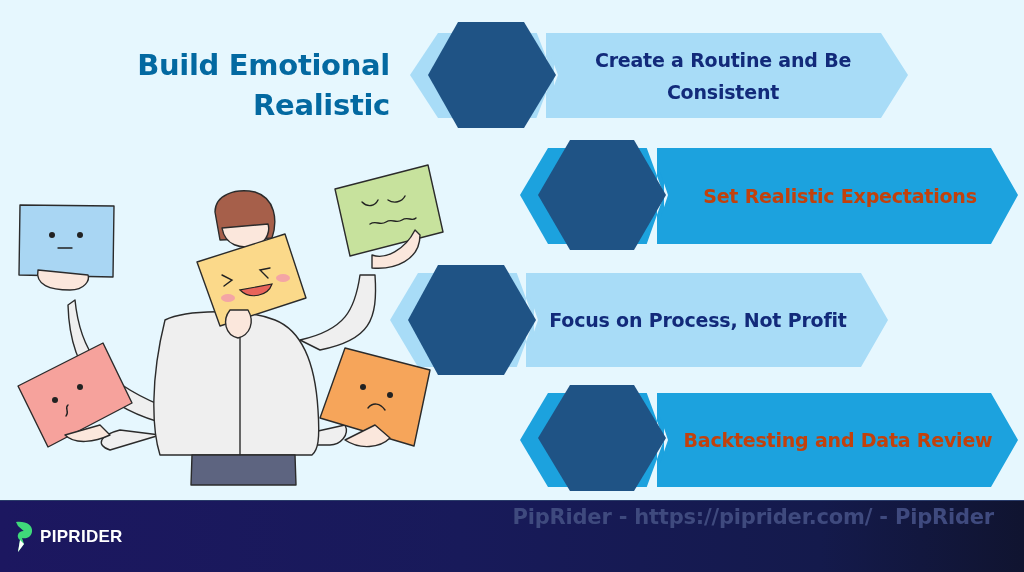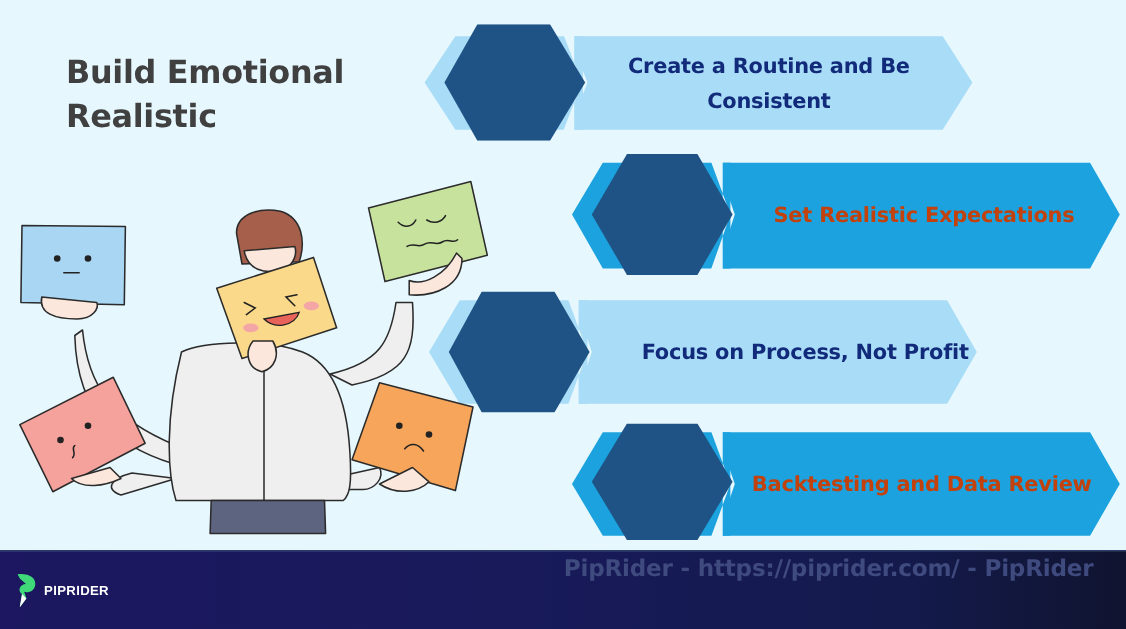--- a/index.html
+++ b/index.html
@@ -4,59 +4,59 @@
 <style>
   html, body { margin: 0; padding: 0; }
   body {
     width: 1024px; height: 572px; overflow: hidden; position: relative;
     background: #e6f7fe;
     font-family: "DejaVu Sans", "Liberation Sans", sans-serif;
   }
   .canvas { position: absolute; left: 0; top: 0; width: 1024px; height: 500px; background: #e6f7fe; }
   .title {
     position: absolute; left: 60px; top: 45px; width: 330px;
-    text-align: left; color: #404040; font-weight: bold;
+    text-align: right; color: #0369a1; font-weight: bold;
     font-size: 29px; line-height: 40px; letter-spacing: -0.3px;
   }
   .step { position: absolute; }
   .step svg.shape { position: absolute; left: 0; top: 0; }
   .step .label {
     position: absolute; display: flex; align-items: center; justify-content: center;
     text-align: center; font-weight: bold; font-size: 19px; line-height: 32px;
     letter-spacing: -0.2px;
   }
   .step.light .label { color: #122a7a; }
   .step.dark .label { color: #c2410c; }
   .illustration { position: absolute; left: 0; top: 150px; width: 450px; height: 350px; }
   .footer {
     position: absolute; left: 0; top: 500px; width: 1024px; height: 72px;
     background: linear-gradient(90deg, #1c1760 0%, #181a5a 45%, #141a4c 80%, #101430 100%);
     border-top: 1px solid #2a3c6a;
   }
   .logo { position: absolute; left: 14px; top: 18px; height: 36px; display: flex; align-items: center; }
   .logo-text {
-    color: #ffffff; font-weight: bold; font-size: 12px; margin-left: 6px;
+    color: #ffffff; font-weight: bold; font-size: 17px; margin-left: 6px;
     font-family: "Liberation Sans", sans-serif; letter-spacing: 0.3px;
   }
   .watermark {
     position: absolute; right: 30px; top: 4px; color: #3f4a7e;
     font-size: 21px; font-weight: bold; letter-spacing: -0.2px;
   }
 </style>
 </head>
 <body>
 
 <div class="canvas">
 
   <div class="title">
     <div>Build Emotional</div>
     <div>Realistic</div>
   </div>
 
-  <div class="step light" style="left:384px; top:22px; width:502px; height:106px;">
+  <div class="step light" style="left:408px; top:22px; width:502px; height:106px;">
     <svg class="shape" width="502" height="106" viewBox="0 0 502 106">
       <polygon points="30,11 146,11 146,96 30,96 2,53" fill="#a8dcf7"></polygon>
       <polygon points="134,11 473,11 500,53 473,96 134,96 150,53" fill="#a8dcf7"></polygon>
       <polygon points="138,9 128,9 145,53 128,97 138,97" fill="#e6f7fe"></polygon>
       <polygon points="50,0 116,0 148,53 116,106 50,106 20,53" fill="#1f5385"></polygon>
     </svg>
     <div class="label" style="left:155px; top:11px; width:320px; height:85px;">Create a Routine and Be Consistent</div>
   </div>
 
   <div class="step dark" style="left:518px; top:140px; width:504px; height:110px;">
@@ -69,21 +69,21 @@
     <div class="label" style="left:152px; top:8px; width:340px; height:96px;">Set Realistic Expectations</div>
   </div>
 
   <div class="step light" style="left:388px; top:265px; width:502px; height:110px;">
     <svg class="shape" width="502" height="110" viewBox="0 0 502 110">
       <polygon points="30,8 146,8 146,102 30,102 2,55" fill="#a8dcf7"></polygon>
       <polygon points="134,8 473,8 500,55 473,102 134,102 150,55" fill="#a8dcf7"></polygon>
       <polygon points="138,6 128,6 146,55 128,104 138,104" fill="#e6f7fe"></polygon>
       <polygon points="50,0 116,0 148,55 116,110 50,110 20,55" fill="#1f5385"></polygon>
     </svg>
-    <div class="label" style="left:160px; top:8px; width:300px; height:94px;margin-left:34px;">Focus on Process, Not Profit</div>
+    <div class="label" style="left:160px; top:8px; width:300px; height:94px;">Focus on Process, Not Profit</div>
   </div>
 
   <div class="step dark" style="left:518px; top:385px; width:504px; height:106px;">
     <svg class="shape" width="504" height="106" viewBox="0 0 504 106">
       <polygon points="30,8 146,8 146,102 30,102 2,55" fill="#1ca2de"></polygon>
       <polygon points="134,8 473,8 500,55 473,102 134,102 150,55" fill="#1ca2de"></polygon>
       <polygon points="139,6 128,6 146,55 128,104 139,104" fill="#e6f7fe"></polygon>
       <polygon points="52,0 116,0 148,53 116,106 52,106 20,53" fill="#1f5385"></polygon>
     </svg>
     <div class="label" style="left:160px; top:8px; width:320px; height:94px;">Backtesting and Data Review</div>

